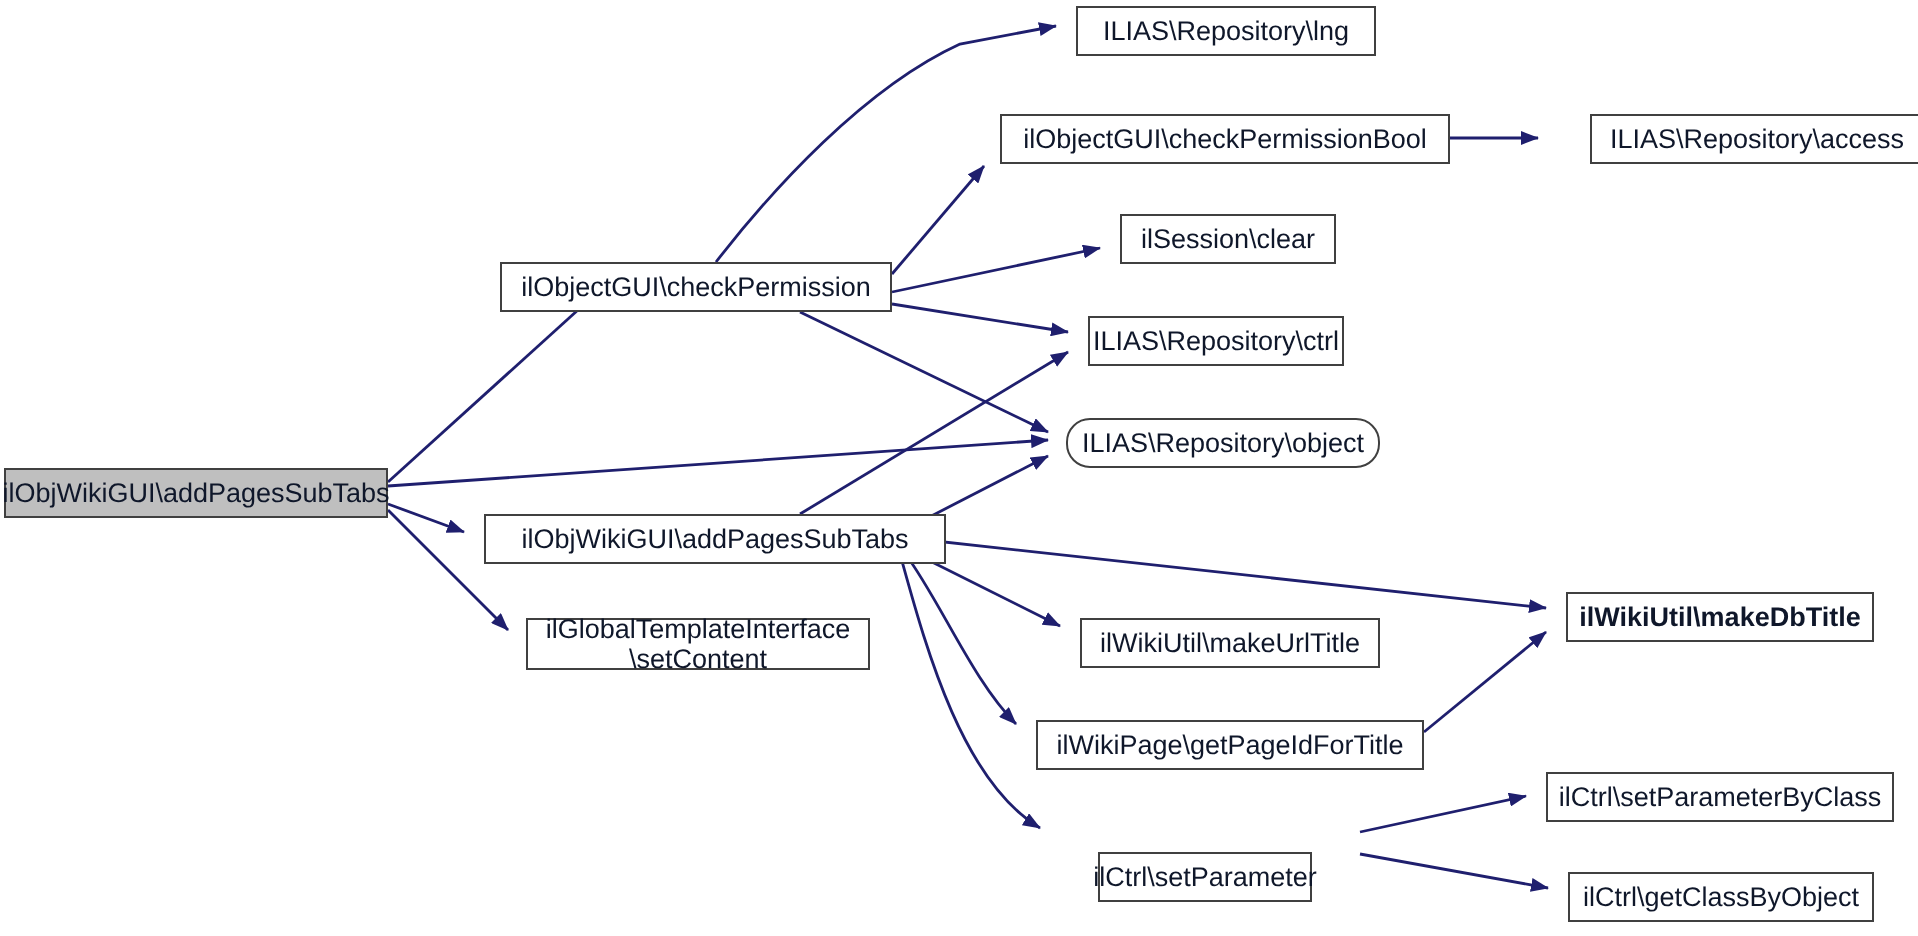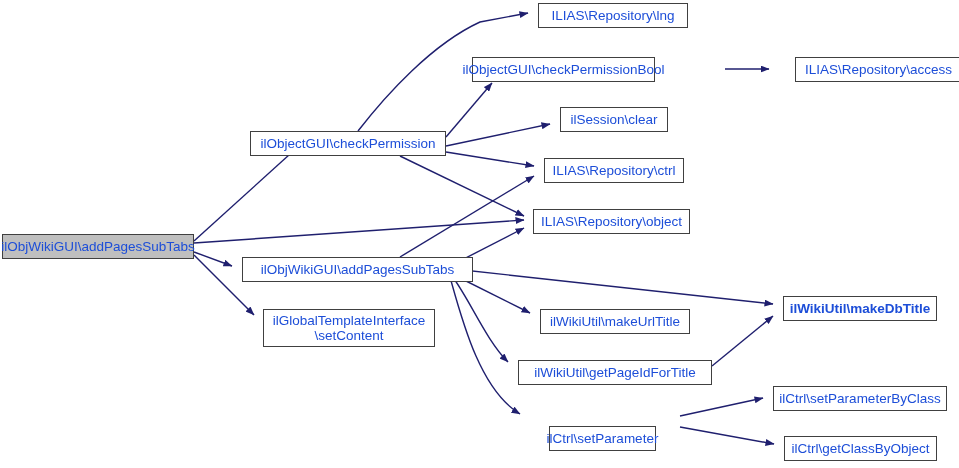--- a/index.html
+++ b/index.html
@@ -25,21 +25,21 @@
   }
   .node {
     position: absolute;
     box-sizing: border-box;
     display: flex;
     align-items: center;
     justify-content: center;
     text-align: center;
     border: 1px solid #404040;
     background: #ffffff;
-    color: #1d4ed8;
+    color: #0f172a;
     font-size: 13.5px;
     line-height: 15px;
     white-space: pre-line;
     letter-spacing: 0px;
   }
   .node.root {
     background: #bfbfbf;
     border: 1px solid #404040;
   }
   .node-label {
@@ -76,28 +76,28 @@
         <path d="M 450,277 C 462,320 480,390 520,414" fill="none" stroke="#1f1f6e" stroke-width="1.4" marker-end="url(#arrowhead)"></path>
         <path d="M 712,366 L 773,316" fill="none" stroke="#1f1f6e" stroke-width="1.4" marker-end="url(#arrowhead)"></path>
         <path d="M 680,416 L 763,398" fill="none" stroke="#1f1f6e" stroke-width="1.4" marker-end="url(#arrowhead)"></path>
         <path d="M 680,427 L 774,444" fill="none" stroke="#1f1f6e" stroke-width="1.4" marker-end="url(#arrowhead)"></path>
       </g>
   </svg>
   <div id="nodes-group">
       <div class="node root" style="left: 2px; top: 234px; width: 192px; height: 25px;"><span class="node-label">ilObjWikiGUI\addPagesSubTabs</span></div>
       <div class="node" style="left: 250px; top: 131px; width: 196px; height: 25px;"><span class="node-label">ilObjectGUI\checkPermission</span></div>
       <div class="node" style="left: 242px; top: 257px; width: 231px; height: 25px;"><span class="node-label">ilObjWikiGUI\addPagesSubTabs</span></div>
-      <div class="node" style="left: 263px; top: 309px; width: 172px; height: 38px;"><span class="node-label">ilGlobalTemplateInterface
+      <div class="node" style="left: 263px; top: 309px; width: 172px; height: 26px;"><span class="node-label">ilGlobalTemplateInterface
 \setContent</span></div>
       <div class="node" style="left: 538px; top: 3px; width: 150px; height: 25px;"><span class="node-label">ILIAS\Repository\lng</span></div>
-      <div class="node" style="left: 472px; top: 57px; width: 183px; height: 25px;"><span class="node-label">ilObjectGUI\checkPermissionBool</span></div>
+      <div class="node" style="left: 500px; top: 57px; width: 225px; height: 25px;"><span class="node-label">ilObjectGUI\checkPermissionBool</span></div>
       <div class="node" style="left: 795px; top: 57px; width: 167px; height: 25px;"><span class="node-label">ILIAS\Repository\access</span></div>
       <div class="node" style="left: 560px; top: 107px; width: 108px; height: 25px;"><span class="node-label">ilSession\clear</span></div>
-      <div class="node" style="left: 544px; top: 158px; width: 140px; height: 25px;"><span class="node-label">ILIAS\Repository\ctrl</span></div>
-      <div class="node" style="left: 533px; top: 209px; width: 157px; height: 25px;"><span class="node-label">ILIAS\Repository\object</span></div>
+      <div class="node" style="left: 544px; top: 158px; width: 128px; height: 25px;"><span class="node-label">ILIAS\Repository\ctrl</span></div>
+      <div class="node" style="left: 533px; top: 209px; width: 157px; height: 25px; border-radius: 12px;"><span class="node-label">ILIAS\Repository\object</span></div>
       <div class="node" style="left: 540px; top: 309px; width: 150px; height: 25px; align-items: center;"><span class="node-label">ilWikiUtil\makeUrlTitle</span></div>
       <div class="node" style="left: 783px; top: 296px; width: 154px; height: 25px; font-weight: bold;"><span class="node-label">ilWikiUtil\makeDbTitle</span></div>
-      <div class="node" style="left: 518px; top: 360px; width: 194px; height: 25px;"><span class="node-label">ilWikiUtil\getPageIdForTitle</span></div>
+      <div class="node" style="left: 518px; top: 360px; width: 194px; height: 25px;"><span class="node-label">ilWikiPage\getPageIdForTitle</span></div>
       <div class="node" style="left: 549px; top: 410px; width: 107px; height: 25px; margin-top: 16px;"><span class="node-label">ilCtrl\setParameter</span></div>
       <div class="node" style="left: 773px; top: 386px; width: 174px; height: 25px; align-items: center;"><span class="node-label">ilCtrl\setParameterByClass</span></div>
       <div class="node" style="left: 784px; top: 436px; width: 153px; height: 25px; justify-content: center;"><span class="node-label">ilCtrl\getClassByObject</span></div>
     </div>
 </div>
 
 </body></html>

